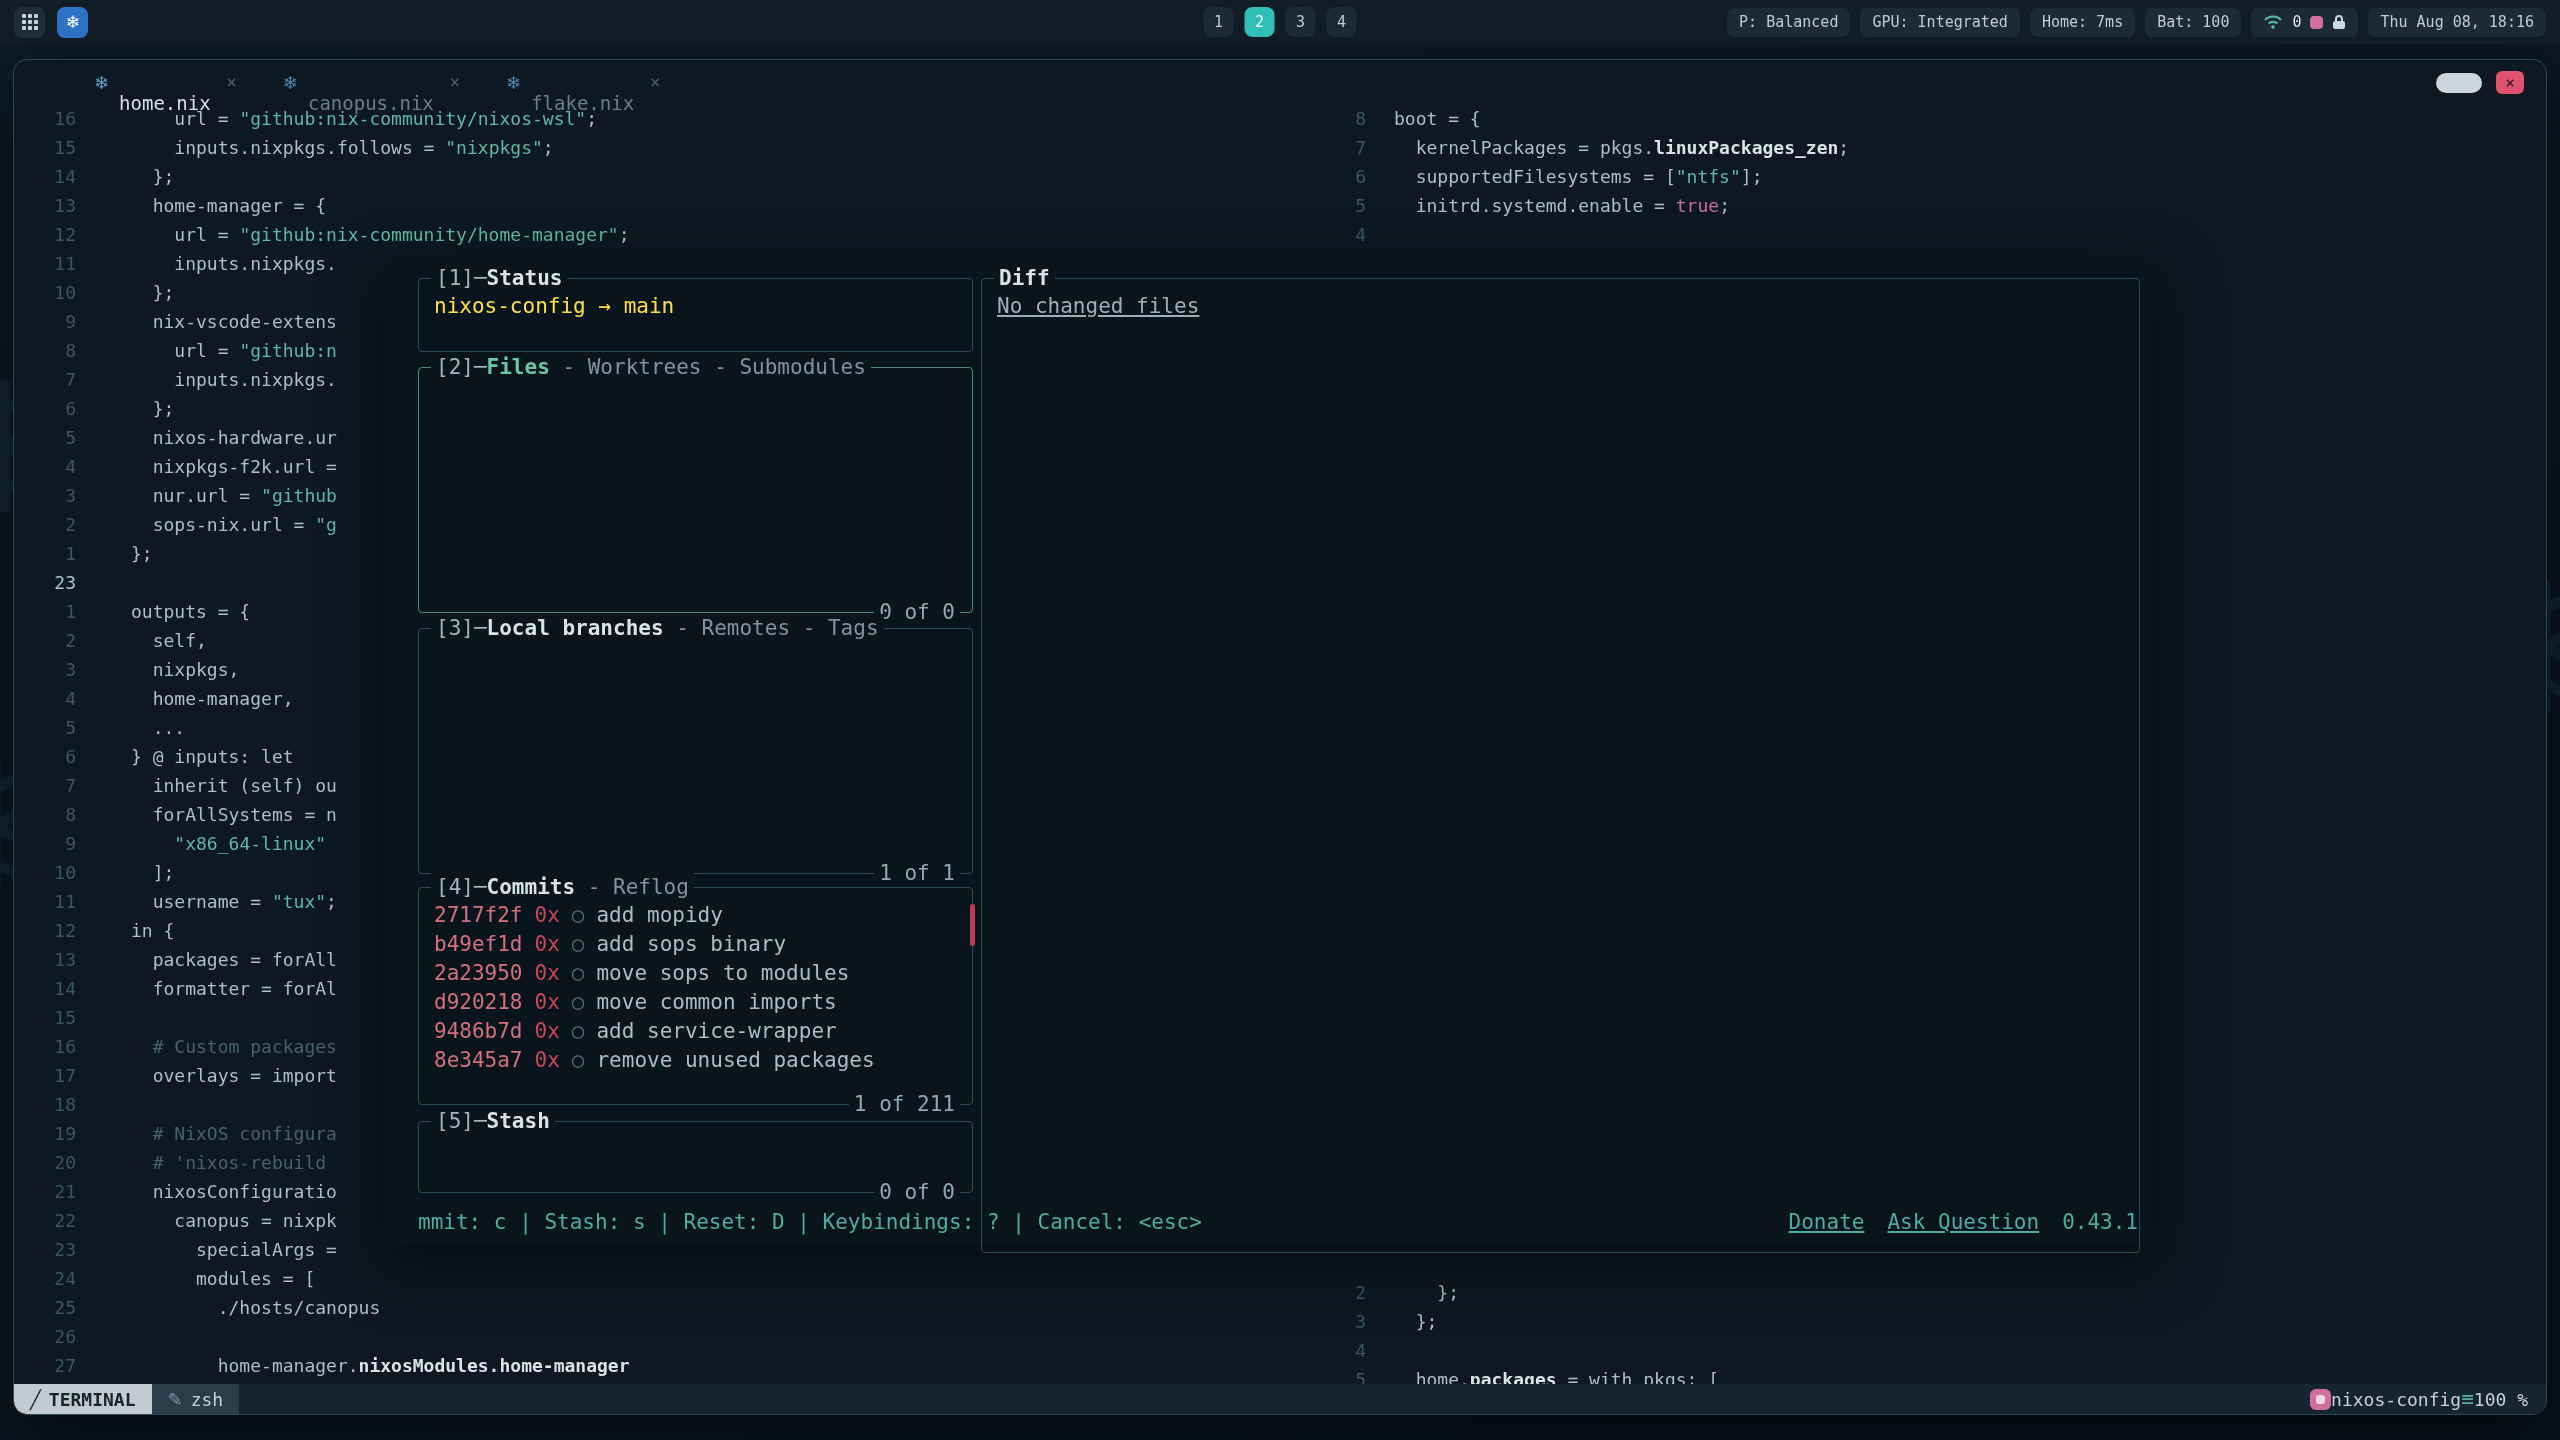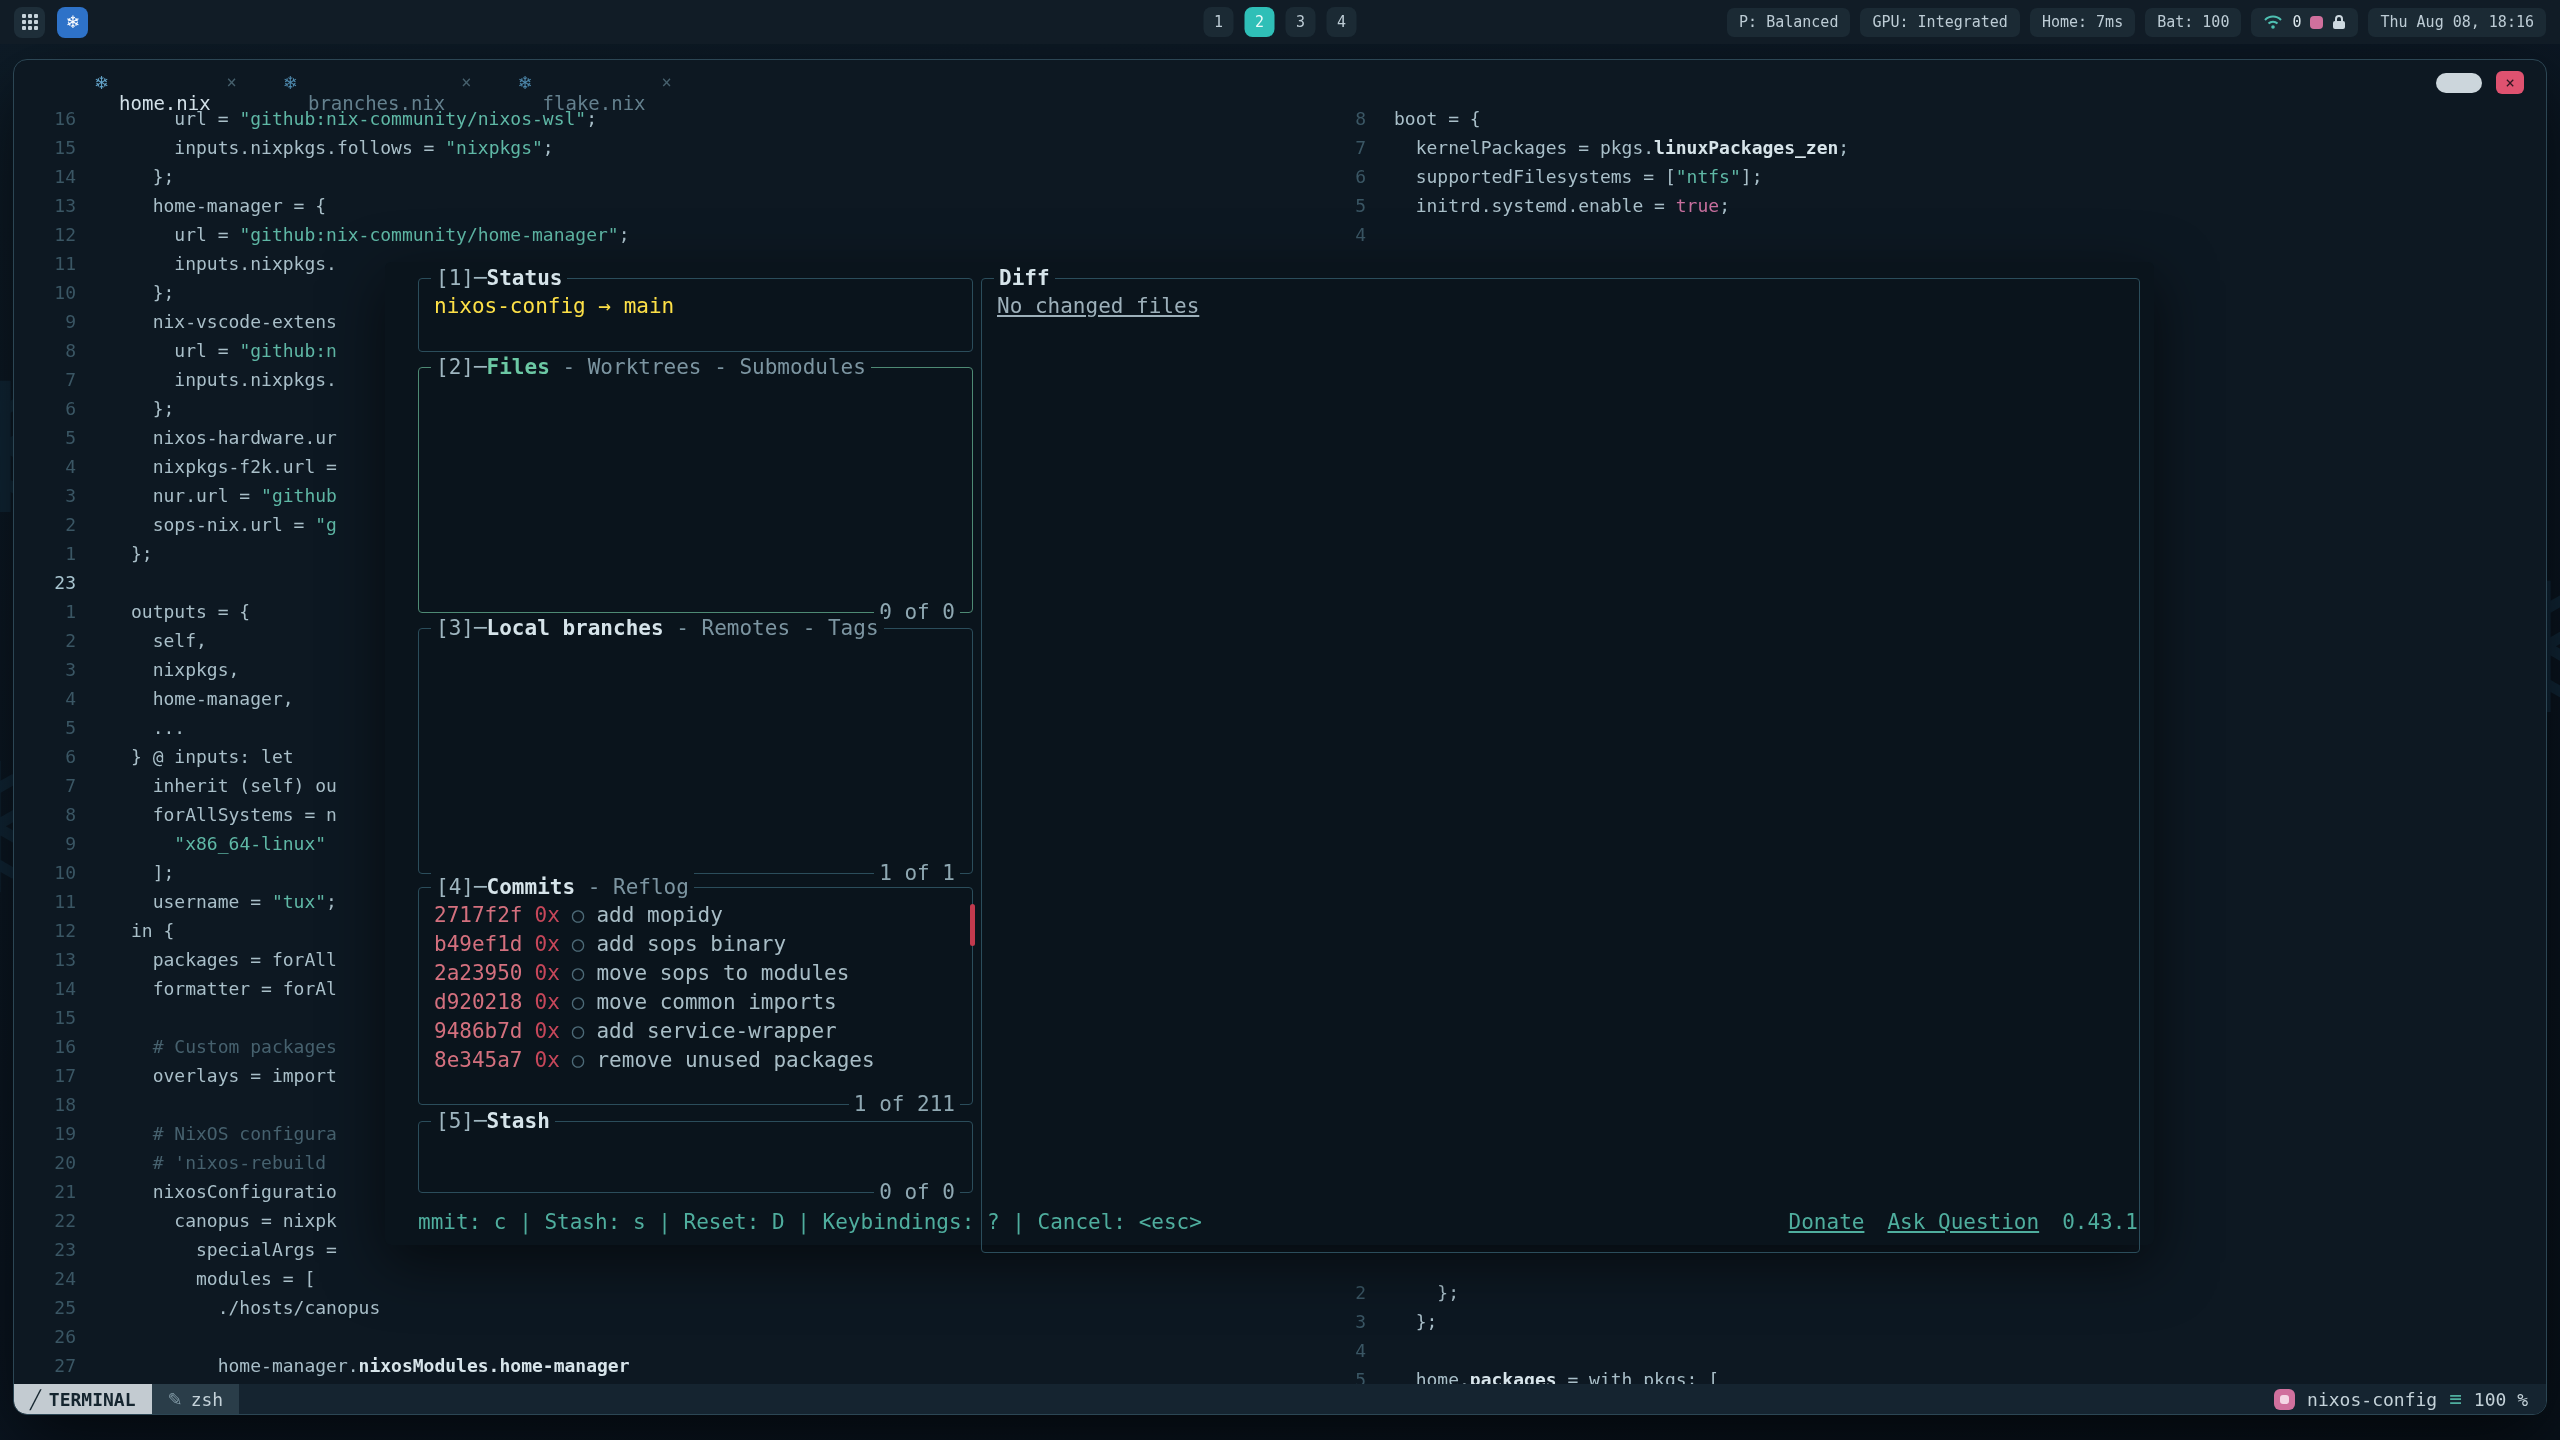--- a/index.html
+++ b/index.html
@@ -99,21 +99,21 @@
   #lg-keys{position:absolute;left:33px;top:946px;color:var(--teal);white-space:pre;}
   #lg-links{position:absolute;right:16px;top:946px;display:flex;gap:23px;color:var(--teal);}
   #lg-links .lnk{text-decoration:underline;}
 
   
   .statusbar{position:absolute;left:0;right:0;bottom:0;height:30px;background:#152430;display:flex;align-items:center;font-size:18px;}
   .sb-mode{height:100%;background:#c3cbd1;color:#15252f;font-weight:bold;display:flex;align-items:center;gap:8px;padding:0 16px;border-bottom-left-radius:13px;}
   .sb-mode .mico{font-weight:normal;}
   .sb-tab{height:100%;background:#2a3d49;color:#c4d2d9;display:flex;align-items:center;gap:8px;padding:0 16px;}
   .sb-tab .tico{color:#7f97a3;font-family:"DejaVu Sans",sans-serif;}
-  .sb-right{margin-left:auto;display:flex;align-items:center;gap:12px;padding-right:18px;color:#c4d2d9;}
+  .sb-right{margin-left:auto;display:flex;align-items:center;gap:0;padding-right:18px;color:#c4d2d9;}
   .sess-ico{width:21px;height:21px;border-radius:6px;background:var(--pink);position:relative;}
   .sess-ico::after{content:"";position:absolute;inset:6px;border-radius:3px;background:#f4d7e5;}
   .sb-list{color:var(--teal);font-size:21px;}
 </style>
 </head>
 <body>
 
 <div class="bgflake" style="left:-70px;top:360px;">❄</div>
 <div class="bgflake" style="left:-80px;top:740px;">❄</div>
 <div class="bgflake" style="left:2470px;top:560px;">❄</div>
@@ -180,21 +180,21 @@
 <div class="window">
 
   <div class="tabbar">
       <div class="tab active">
         <span class="ticon">❄</span>
         <span class="tlabel">home.nix</span>
         <span class="tclose">×</span>
       </div>
       <div class="tab">
         <span class="ticon">❄</span>
-        <span class="tlabel">branches.nix</span>
+        <span class="tlabel">canopus.nix</span>
         <span class="tclose">×</span>
       </div>
       <div class="tab">
         <span class="ticon">❄</span>
         <span class="tlabel">flake.nix</span>
         <span class="tclose">×</span>
       </div>
     </div>
   <div class="wc">
     <div class="wc-pill"></div>

